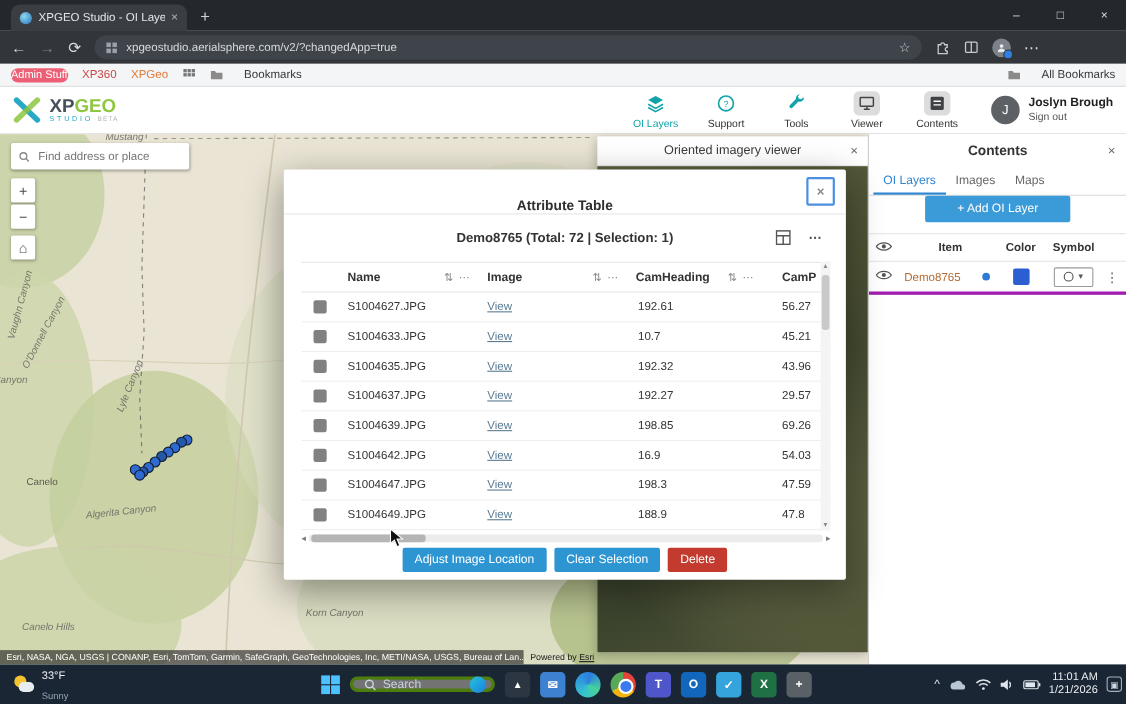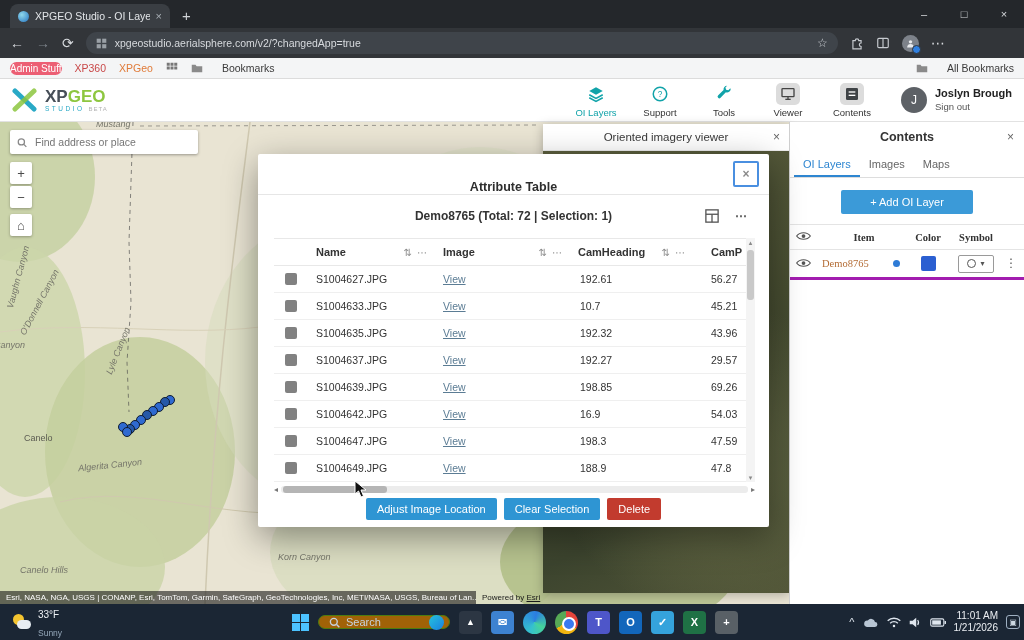--- a/index.html
+++ b/index.html
@@ -58,21 +58,21 @@
   .iconbox.gray{background:#dcdcdc;border-radius:5px;}
   .user{display:flex;align-items:center;gap:8px;margin-left:12px;}
   .avatar{width:26px;height:26px;border-radius:50%;background:#5d6166;color:#fff;
           display:flex;align-items:center;justify-content:center;font-size:12px;}
   .username{font-size:11px;color:#222;font-weight:bold;line-height:1.2;}
   .signout{font-size:9.5px;color:#555;font-weight:normal;}
 
   
   .map{position:absolute;left:0;top:122px;width:789px;height:482px;background:#e9e4d3;overflow:hidden;}
   .maplabel{position:absolute;font-style:italic;color:#75756a;font-size:9px;white-space:nowrap;}
-  .searchbox{position:absolute;left:10px;top:8px;width:188px;height:24px;background:#fff;
+  .searchbox{position:absolute;left:10px;top:8px;width:162px;height:24px;background:#fff;
              border-radius:2px;box-shadow:0 1px 3px rgba(0,0,0,.35);display:flex;
              align-items:center;padding:0 7px;gap:6px;}
   .searchbox input{border:none;outline:none;font-size:10.5px;width:100%;color:#444;
              font-family:"Liberation Sans",sans-serif;background:transparent;}
   .mapbtn{position:absolute;left:10px;width:22px;height:22px;background:#fff;border-radius:2px;
           box-shadow:0 1px 3px rgba(0,0,0,.3);display:flex;align-items:center;
           justify-content:center;font-size:13px;color:#4a4a4a;}
   .attribution{position:absolute;left:0;bottom:0;height:13px;max-width:476px;
                background:rgba(30,30,30,.62);color:#fff;font-size:8px;line-height:13px;
                padding:0 6px;white-space:nowrap;overflow:hidden;}
@@ -92,25 +92,25 @@
 
   
   .contents{position:absolute;left:789px;top:122px;width:235px;height:482px;background:#fff;
             border-left:1px solid #cfcfcf;}
   .ct-head{height:30px;display:flex;align-items:center;justify-content:center;position:relative;
            font-size:12.5px;font-weight:bold;color:#333;}
   .ct-close{position:absolute;right:10px;color:#666;font-size:12px;font-weight:normal;}
   .ct-tabs{display:flex;border-bottom:1px solid #ddd;padding:0 4px;}
   .ct-tab{padding:6px 9px 5px;font-size:11px;color:#666;border-bottom:2px solid transparent;}
   .ct-tab.active{color:#2e86d1;border-bottom-color:#2e86d1;}
-  .ct-add{margin:12px auto 10px;display:block;width:132px;height:24px;background:#3b9ad8;
+  .ct-add{margin:0 auto 10px;display:block;width:132px;height:24px;background:#3b9ad8;
           color:#fff;border:none;border-radius:2px;font-size:11px;
           font-family:"Liberation Sans",sans-serif;}
   .ct-gridhead,.ct-row{display:grid;grid-template-columns:26px 1fr 44px 52px 18px;
-          align-items:center;font-size:10.5px;padding:0 4px 0 6px;font-family:Liberation Serif, serif;}
+          align-items:center;font-size:10.5px;padding:0 4px 0 6px;}
   .ct-gridhead{height:26px;border-top:1px solid #e4e4e4;border-bottom:1px solid #e4e4e4;
           font-weight:bold;color:#333;}
   .ct-row{height:30px;border-bottom:3px solid #a21caf;}
   .ct-item{display:flex;align-items:center;color:#b36b33;}
   .ct-dot{width:7px;height:7px;border-radius:50%;background:#2e7bd6;margin-left:auto;margin-right:6px;}
   .swatch{width:15px;height:15px;background:#2b5fd1;border-radius:2px;margin:0 auto;}
   .symbolbox{width:36px;height:18px;border:1px solid #9a9a9a;border-radius:2px;display:flex;
           align-items:center;justify-content:center;gap:4px;margin:0 auto;}
   .symcircle{width:9px;height:9px;border:1.5px solid #555;border-radius:50%;}
   .caret{font-size:8px;color:#555;}
@@ -159,21 +159,21 @@
   .weather{position:absolute;left:4px;top:0;height:36px;display:flex;align-items:center;gap:6px;padding:0 8px;}
   .wicon{position:relative;width:20px;height:18px;}
   .wsun{position:absolute;left:1px;top:1px;width:11px;height:11px;border-radius:50%;background:#f4c430;}
   .wcloud{position:absolute;left:5px;top:7px;width:14px;height:9px;border-radius:7px;background:#e8edf2;}
   .wtxt{line-height:1.15;}
   .wtemp{color:#eceff3;font-size:10px;}
   .wcond{color:#93a6b8;font-size:8.5px;}
   .tb-center{position:absolute;left:292px;top:0;height:36px;display:flex;align-items:center;gap:9px;}
   .winlogo{width:17px;height:17px;display:grid;grid-template-columns:8px 8px;grid-template-rows:8px 8px;gap:1px;}
   .winlogo span{background:#4cc2ff;}
-  .searchpill{width:132px;height:14px;border-radius:13px;background:#a16207;border:1px solid #4d7c0f;
+  .searchpill{width:132px;height:14px;border-radius:13px;background:#737373;border:3px solid #4d7c0f;
               display:flex;align-items:center;gap:6px;padding:0 5px 0 10px;color:#c7d3de;font-size:11px;}
   .bingdot{margin-left:auto;width:15px;height:15px;border-radius:50%;
            background:linear-gradient(135deg,#25c3dc,#1a7fe0);}
   .tbicon{width:23px;height:23px;border-radius:4px;display:flex;align-items:center;
           justify-content:center;font-size:11px;font-weight:bold;color:#fff;}
   .ic-photos{background:#2c3643;font-size:9px;}
   .ic-mail{background:#3d82d1;}
   .ic-edge{border-radius:50%;background:conic-gradient(from 210deg,#35c1cf,#2b7de1 45%,#46d39a 75%,#35c1cf);}
   .ic-chrome{border-radius:50%;background:conic-gradient(#e5443b 0 120deg,#f2b50f 0 240deg,#57a956 0 360deg);
              position:relative;}

